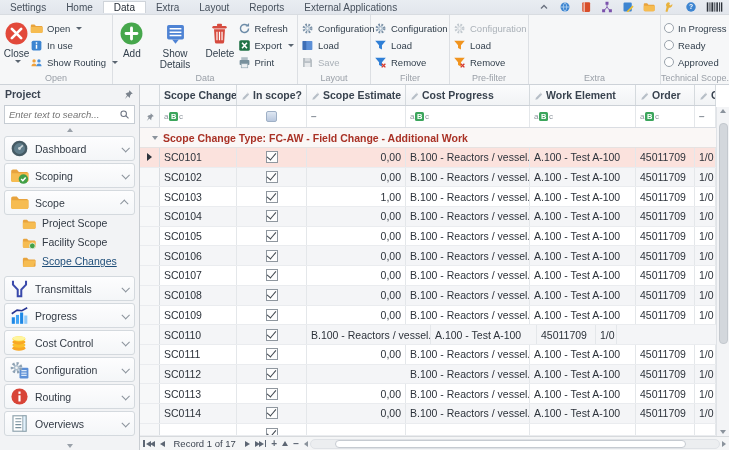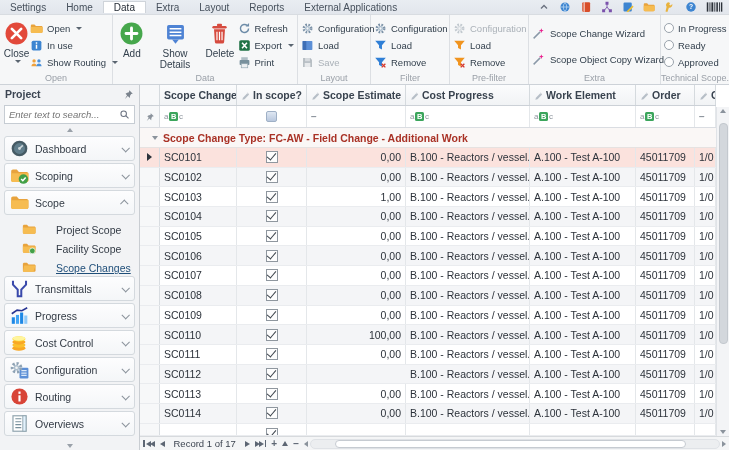--- a/index.html
+++ b/index.html
@@ -52,21 +52,21 @@
   .magicon { width:11px; height:11px; flex:0 0 11px; }
   .magicon svg { width:100%; height:100%; }
   .sb-hint { height:8px; display:flex; justify-content:center; align-items:center; }
   .hint-tri-up { width:0;height:0;border-left:3.5px solid transparent;border-right:3.5px solid transparent;border-bottom:4px solid #9aa1a9; }
   .hint-tri-down { width:0;height:0;border-left:3.5px solid transparent;border-right:3.5px solid transparent;border-top:4px solid #9aa1a9; }
   .sb-items { flex:1; overflow:hidden; padding:0 4px; }
   .sb-item { height:25px; margin:2px 0; background:linear-gradient(#fdfdfe,#f4f6f8); border:1px solid #d4d9de; border-radius:3px; display:flex; align-items:center; padding:0 6px 0 5px; gap:6px; }
   .sb-item .nicon { width:19px; height:19px; flex:0 0 19px; }
   .sb-item .nicon svg { width:100%; height:100%; }
   .sb-item .nlabel { flex:1; font-size:10.5px; color:#333b45; white-space:nowrap; overflow:hidden; }
-  .sb-sub { height:19px; display:flex; align-items:flex-end; gap:20px; padding:0 4px 0 18px; }
+  .sb-sub { height:19px; display:flex; align-items:flex-start; gap:6px; padding:0 4px 0 18px; }
   .sb-sub .nicon { width:14px; height:14px; flex:0 0 14px; }
   .sb-sub .nicon svg { width:100%; height:100%; }
   .sb-sub .nlabel { font-size:10.5px; color:#333b45; white-space:nowrap; }
   .sb-sub.selected .nlabel { color:#1f4e79; text-decoration:underline; }
   .chev { width:6px; height:6px; border-right:1.4px solid #8b939c; border-bottom:1.4px solid #8b939c; flex:0 0 6px; }
   .chev.down { transform:rotate(45deg) translateY(-1px); }
   .chev.up { transform:rotate(-135deg) translateY(-1px); }
 
   
   .gridwrap { flex:1; position:relative; display:flex; flex-direction:column; background:#fff; min-width:0; }
@@ -371,36 +371,20 @@
                 <path d="M1.5 2h13L9.8 7.8V13l-3.6-2V7.8z" fill="#f0941f"></path>
                 <path d="M9.5 9.5l4.5 4.5M14 9.5l-4.5 4.5" stroke="#d63b2f" stroke-width="1.7"></path>
               </svg></span>
           <span class="slabel">Remove</span>
         </div>
       </div>
       <div class="rcaption">Pre-filter</div>
     </div>
 
     <div class="rgroup" style="width:132px">
-      <div class="extracol">
-        <div class="wizrow">
-          <span class="sicon" style="width:13px;height:13px"><svg viewBox="0 0 16 16">
-                <path d="M2 14L10 6" stroke="#8a99a8" stroke-width="1.8"></path>
-                <path d="M11.5 1.5l.8 2.1 2.1.8-2.1.8-.8 2.1-.8-2.1-2.1-.8 2.1-.8z" fill="#e91e8c"></path>
-              </svg></span>
-          <span class="slabel">Scope Change Wizard</span>
-        </div>
-        <div class="wizrow">
-          <span class="sicon" style="width:13px;height:13px"><svg viewBox="0 0 16 16">
-                <path d="M2 14L10 6" stroke="#8a99a8" stroke-width="1.8"></path>
-                <path d="M11.5 1.5l.8 2.1 2.1.8-2.1.8-.8 2.1-.8-2.1-2.1-.8 2.1-.8z" fill="#e91e8c"></path>
-              </svg></span>
-          <span class="slabel">Scope Object Copy Wizard</span>
-        </div>
-      </div>
       <div class="rcaption">Extra</div>
     </div>
 
     <div class="rgroup" style="width:68px; flex:1">
       <div class="smallcol">
         <div class="smallbtn">
           <span class="radio"></span>
           <span class="slabel">In Progress</span>
         </div>
         <div class="smallbtn">
@@ -741,21 +725,20 @@
             <div class="cell" style="width: 106px;">A.100 - Test A-100</div>
             <div class="cell" style="width: 59px;">45011709</div>
             <div class="cell" style="width: 21px;">1/0</div>
           </div>
           <div class="grow drow alt">
             <div class="cell ind" style="width: 20px;"></div>
             <div class="cell" style="width: 77px;">SC0110</div>
             <div class="cell ctr" style="width: 70px;">
               <span class="checkbox checked"></span>
             </div>
-            <div class="cell num" style="width: 99px;">100,00</div>
             <div class="cell" style="width: 124px;">B.100 - Reactors / vessel...</div>
             <div class="cell" style="width: 106px;">A.100 - Test A-100</div>
             <div class="cell" style="width: 59px;">45011709</div>
             <div class="cell" style="width: 21px;">1/0</div>
           </div>
           <div class="grow drow">
             <div class="cell ind" style="width: 20px;"></div>
             <div class="cell" style="width: 77px;">SC0111</div>
             <div class="cell ctr" style="width: 70px;">
               <span class="checkbox checked"></span>

